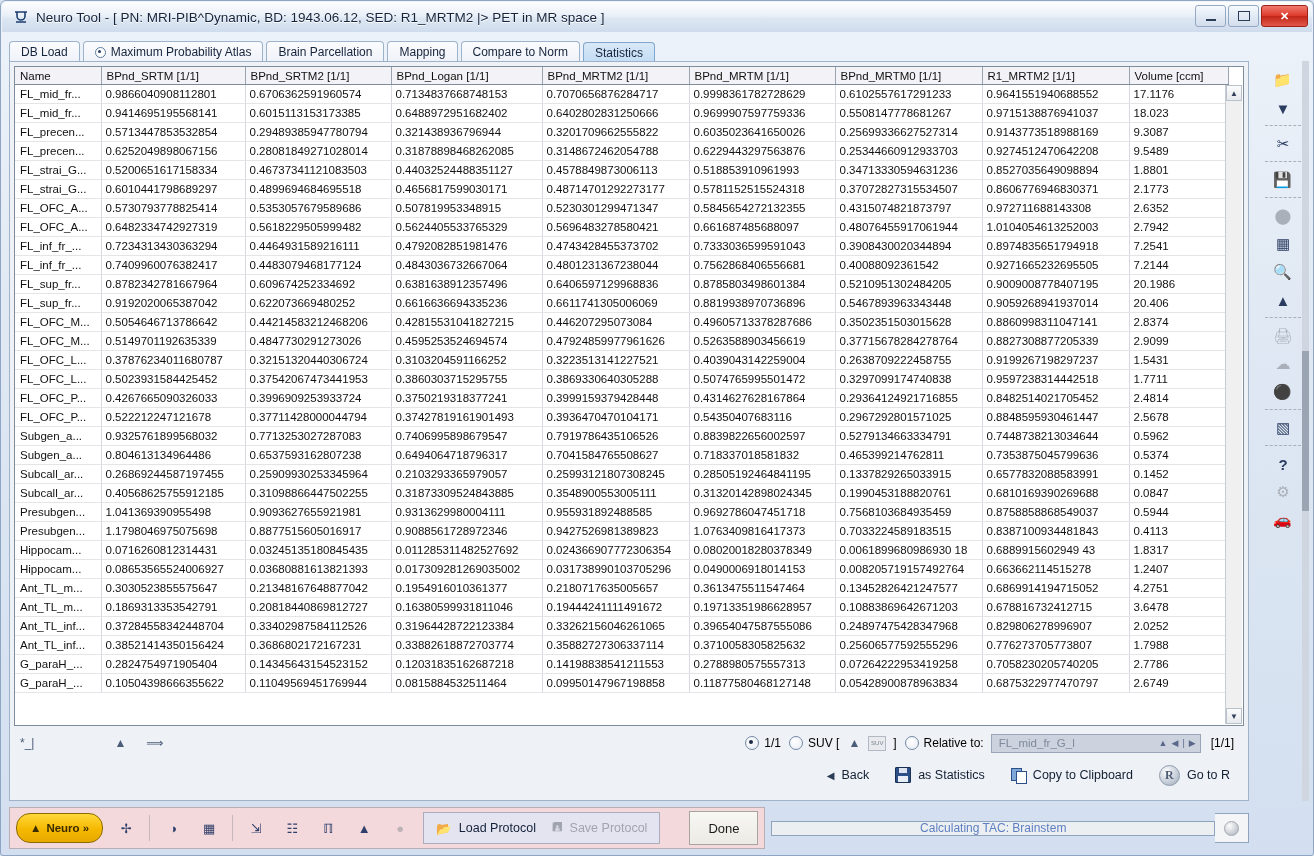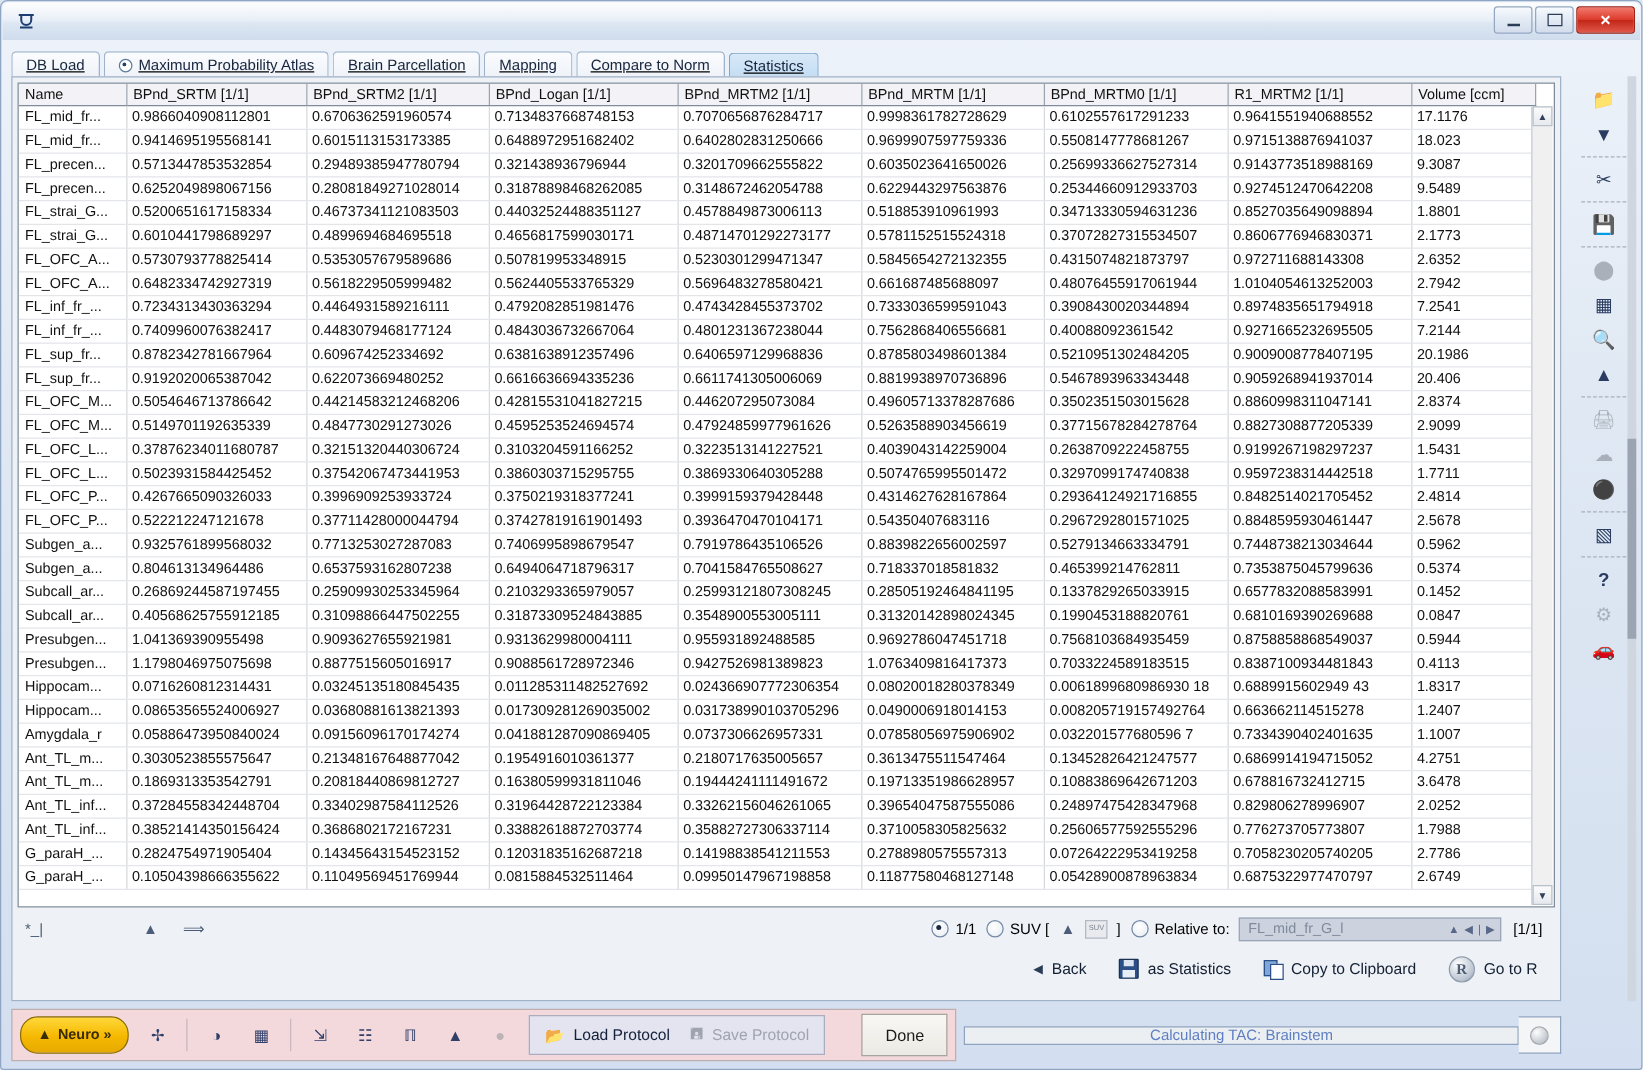--- a/index.html
+++ b/index.html
@@ -40,21 +40,21 @@
   }
   .winbtn.close{
     background:linear-gradient(180deg,#f07a6e 0%,#dd3b2c 48%,#c22718 52%,#e0584a 100%);
     border-color:#a02216;color:#fff;width:45px;font-weight:bold;
   }
   .winbtn .g-min{display:block;width:10px;height:2px;background:#2b3c56;margin-top:7px;}
   .winbtn .g-max{display:block;width:10px;height:8px;border:1.5px solid #2b3c56;}
   
   #tabbar{
     position:absolute;left:8px;top:38px;right:21px;height:23px;
-    display:flex;align-items:flex-end;text-decoration:underline;
+    display:flex;align-items:flex-end;
   }
   .tab{
     height:21px;box-sizing:border-box;
     padding:0 11px;margin-right:3px;
     display:flex;align-items:center;gap:5px;
     border:1px solid #9db3cc;border-bottom:none;
     border-radius:4px 4px 0 0;
     background:linear-gradient(180deg,#fbfcfe 0%,#eef2f8 100%);
     color:#16243c;font-size:12px;white-space:nowrap;
   }
@@ -231,20 +231,21 @@
 <div id="app">
 
   <div id="titlebar">
     <span class="ticon">
       <svg width="16" height="14" viewBox="0 0 16 14">
           <g fill="none" stroke="#1c3e70" stroke-width="1.6">
         <path d="M2 2h12M4 2v4a4 4 0 0 0 8 0V2M3 12h10"></path>
           </g>
         </svg>
     </span>
+    <span class="ttext">Neuro Tool - [ PN: MRI-PIB^Dynamic, BD: 1943.06.12, SED: R1_MRTM2 |&gt; PET in MR space ]</span>
     <div class="winbtns">
       <div class="winbtn">
           <i class="g-min"></i>
         </div>
       <div class="winbtn">
           <i class="g-max"></i>
         </div>
       <div class="winbtn close">✕</div>
     </div>
   </div>
@@ -580,31 +581,20 @@
               <td>0.08653565524006927</td>
               <td>0.03680881613821393</td>
               <td>0.017309281269035002</td>
               <td>0.031738990103705296</td>
               <td>0.0490006918014153</td>
               <td>0.008205719157492764</td>
               <td>0.663662114515278</td>
               <td>1.2407</td>
             </tr>
             <tr>
-              <td class="nm">Amygdala_r</td>
-              <td>0.05886473950840024</td>
-              <td>0.09156096170174274</td>
-              <td>0.041881287090869405</td>
-              <td>0.0737306626957331</td>
-              <td>0.07858056975906902</td>
-              <td>0.032201577680596 7</td>
-              <td>0.7334390402401635</td>
-              <td>1.1007</td>
-            </tr>
-            <tr>
               <td class="nm">Ant_TL_m...</td>
               <td>0.3030523855575647</td>
               <td>0.21348167648877042</td>
               <td>0.1954916010361377</td>
               <td>0.2180717635005657</td>
               <td>0.3613475511547464</td>
               <td>0.13452826421247577</td>
               <td>0.6869914194715052</td>
               <td>4.2751</td>
             </tr>

